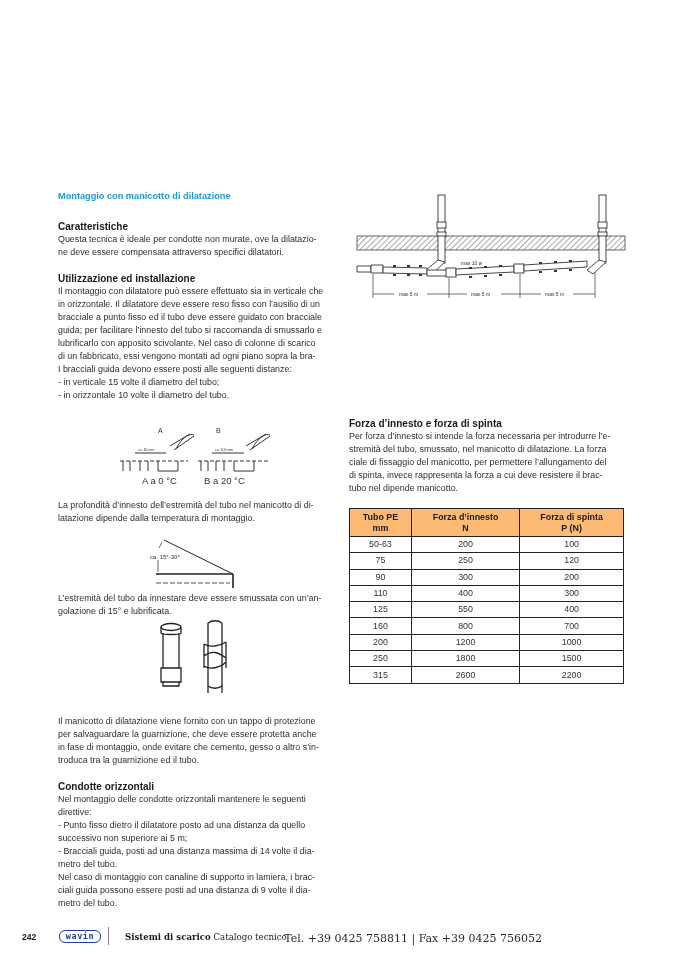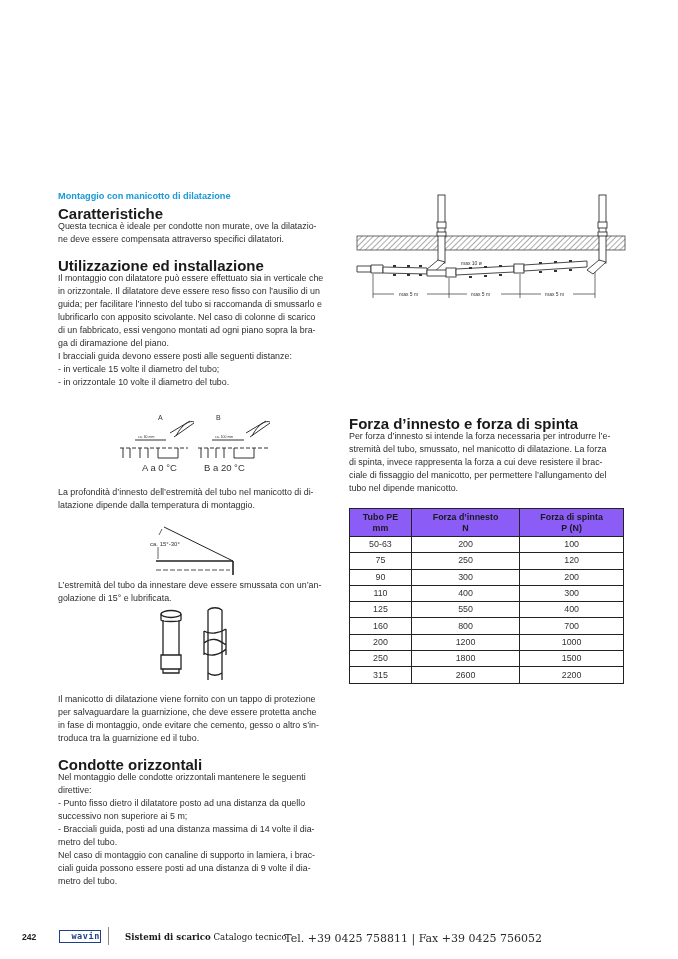--- a/index.html
+++ b/index.html
@@ -3,39 +3,39 @@
   <meta charset="utf-8">
   <style>
     * { box-sizing: border-box; margin: 0; padding: 0; }
     html, body { width: 678px; height: 959px; background: #ffffff; overflow: hidden; }
     body { position: relative; font-family: "Liberation Sans", sans-serif; color: #2a2a2a; }
     .page { position: relative; width: 678px; height: 959px; }
 
     .col-left { position: absolute; left: 58px; top: 190px; width: 276px; }
     .col-right { position: absolute; left: 349px; top: 190px; width: 276px; }
 
-    .section-title { color: #1a9ad6; font-weight: bold; font-size: 9.2px; line-height: 13px; margin-bottom: 4px; }
-    h3 { font-size: 15px; font-weight: bold; color: #1a1a1a; line-height: 13px; }
+    .section-title { color: #1a9ad6; font-weight: bold; font-size: 9.2px; line-height: 13px; margin-bottom: 17px; }
+    h3 { font-size: 10px; font-weight: bold; color: #1a1a1a; line-height: 13px; }
     p.body { font-size: 8.9px; line-height: 13px; color: #2e2e2e; text-align: justify; }
     p.body .line { display: block; }
 
     .block { margin-bottom: 13px; }
 
     .figure { position: relative; }
     svg text { font-family: "Liberation Sans", sans-serif; }
 
     table.forces { border-collapse: collapse; width: 275px; margin-top: 13px; font-size: 8.9px; }
     table.forces th, table.forces td { border: 1px solid #222; text-align: center; }
-    table.forces th { background: #8b5cf6; font-weight: bold; line-height: 11px; padding: 3px 2px 2px; color: #1a1a1a; }
+    table.forces th { background: #fdba74; font-weight: bold; line-height: 11px; padding: 3px 2px 2px; color: #1a1a1a; }
     table.forces td { height: 16.3px; line-height: 15px; color: #333; }
     table.forces { border: 1.5px solid #222; }
 
     .footer { position: absolute; left: 0; top: 930px; width: 568px; height: 16px; font-size: 8.6px; }
     .footer .page-num { position: absolute; left: 22px; top: 2px; font-weight: bold; color: #1a1a1a; }
-    .footer .logo { position: absolute; left: 59px; top: 0px; width: 42px; height: 13px; border: 1.5px solid #1f3e8c; border-radius: 0; color: #1f3e8c; font-weight: bold; font-size: 8.5px; text-align: right; line-height: 10px; letter-spacing: 0.6px; font-family: "DejaVu Sans Mono", monospace; }
+    .footer .logo { position: absolute; left: 59px; top: 0px; width: 42px; height: 13px; border: 1.5px solid #1f3e8c; border-radius: 6px; color: #1f3e8c; font-weight: bold; font-size: 8.5px; text-align: center; line-height: 10px; letter-spacing: 0.6px; font-family: "DejaVu Sans Mono", monospace; }
     .footer .sep { position: absolute; left: 108px; top: -3px; width: 1px; height: 18px; background: #888; }
     .footer .catalog { position: absolute; left: 117px; top: 2px; font-family: "DejaVu Serif", serif; color: #1a1a1a; font-size: 8.6px; margin-left: 8px; }
     .footer .catalog b { font-weight: bold; }
     .footer .contact { position: absolute; right: 26px; top: 2px; font-family: "DejaVu Serif", serif; color: #2a2a2a; font-size: 11px; }
   </style>
 </head>
 <body>
 
 <div class="page">
 
@@ -48,24 +48,24 @@
         <span class="line">Questa tecnica è ideale per condotte non murate, ove la dilatazio-</span>
         <span class="line">ne deve essere compensata attraverso specifici dilatatori.</span>
       </p>
     </div>
 
     <div class="block">
       <h3>Utilizzazione ed installazione</h3>
       <p class="body">
         <span class="line">Il montaggio con dilatatore può essere effettuato sia in verticale che</span>
         <span class="line">in orizzontale. Il dilatatore deve essere reso fisso con l’ausilio di un</span>
+        <span class="line">bracciale a punto fisso ed il tubo deve essere guidato con bracciale</span>
         <span class="line">guida; per facilitare l’innesto del tubo si raccomanda di smussarlo e</span>
         <span class="line">lubrificarlo con apposito scivolante. Nel caso di colonne di scarico</span>
         <span class="line">di un fabbricato, essi vengono montati ad ogni piano sopra la bra-</span>
-        <span class="line">ga di diramazione del piano.</span>
         <span class="line">I bracciali guida devono essere posti alle seguenti distanze:</span>
         <span class="line">- in verticale 15 volte il diametro del tubo;</span>
         <span class="line">- in orizzontale 10 volte il diametro del tubo.</span>
       </p>
     </div>
 
     <div class="figure" style="height:80px; margin-top:-2px;">
       <svg width="276" height="80" viewBox="0 0 276 80">
         <g stroke="#333" fill="none" stroke-width="1">
 
@@ -130,21 +130,21 @@
           <path d="M105 64 v4 h16 v-4"></path>
 
           <path d="M150 5 v70 M164 5 v70"></path>
           <path d="M150 5 c4 -3 10 -3 14 0"></path>
           <path d="M146 26 c6 4 16 2 22 -2 M146 38 c8 -6 14 -4 22 2 M146 48 c6 4 16 2 22 -4 M146 26 v24 M168 24 v26"></path>
           <path d="M150 68 c4 3 10 3 14 0"></path>
         </g>
       </svg>
     </div>
 
-    <div class="block" style="margin-top:8px;">
+    <div class="block" style="margin-top:17px;">
       <p class="body">
         <span class="line">Il manicotto di dilatazione viene fornito con un tappo di protezione</span>
         <span class="line">per salvaguardare la guarnizione, che deve essere protetta anche</span>
         <span class="line">in fase di montaggio, onde evitare che cemento, gesso o altro s’in-</span>
         <span class="line">troduca tra la guarnizione ed il tubo.</span>
       </p>
     </div>
 
     <div class="block">
       <h3>Condotte orizzontali</h3>
@@ -230,22 +230,22 @@
         <text x="122" y="104" font-size="5" fill="#333">max 5 m</text>
         <text x="196" y="104" font-size="5" fill="#333">max 5 m</text>
       </svg>
     </div>
 
     <div style="margin-top:110px;">
       <h3>Forza d’innesto e forza di spinta</h3>
       <p class="body">
         <span class="line">Per forza d’innesto si intende la forza necessaria per introdurre l’e-</span>
         <span class="line">stremità del tubo, smussato, nel manicotto di dilatazione. La forza</span>
+        <span class="line">ciale di fissaggio del manicotto, per permettere l’allungamento del</span>
         <span class="line">di spinta, invece rappresenta la forza a cui deve resistere il brac-</span>
-        <span class="line">ciale di fissaggio del manicotto, per permettere l’allungamento del</span>
         <span class="line">tubo nel dipende manicotto.</span>
       </p>
     </div>
 
     <table class="forces">
       <thead>
         <tr>
           <th><span>Tubo PE</span><br><span>mm</span></th>
           <th><span>Forza d’innesto</span><br><span>N</span></th>
           <th><span>Forza di spinta</span><br><span>P (N)</span></th>

